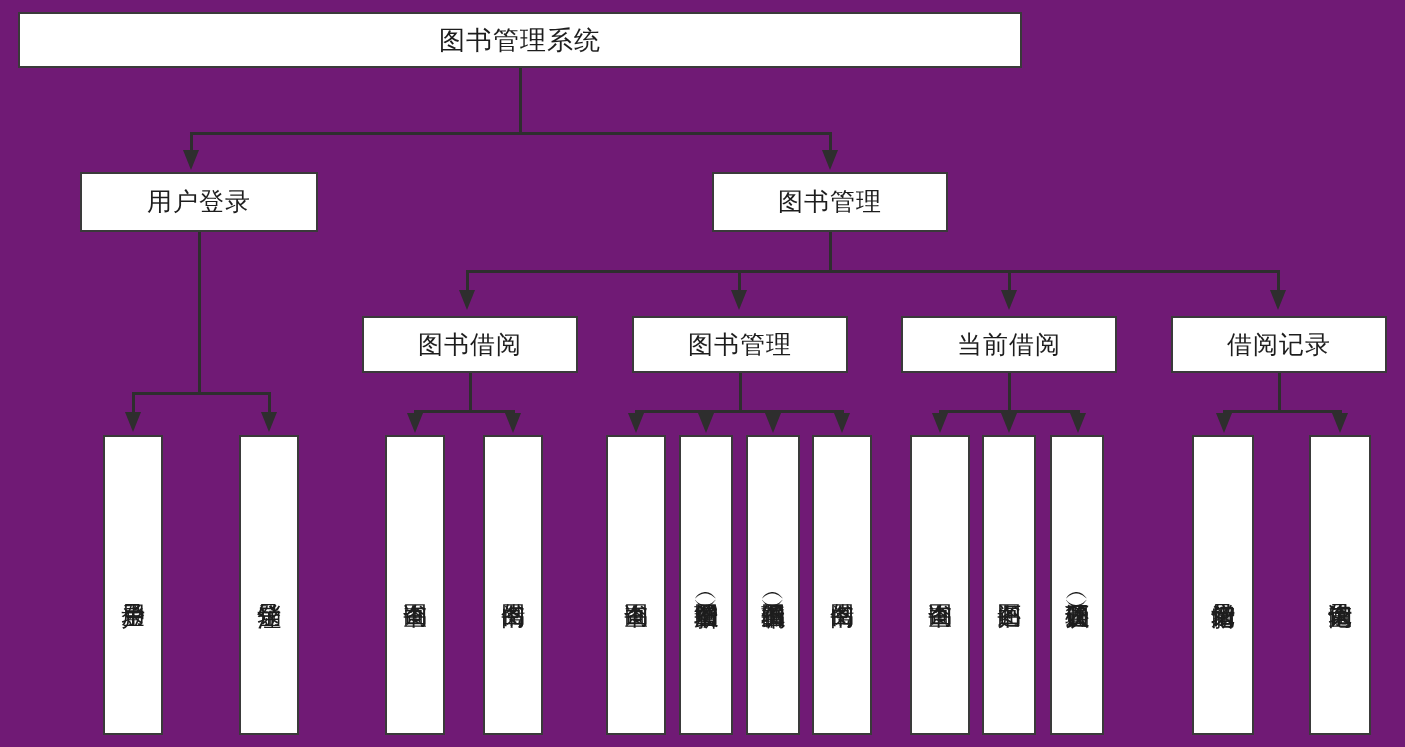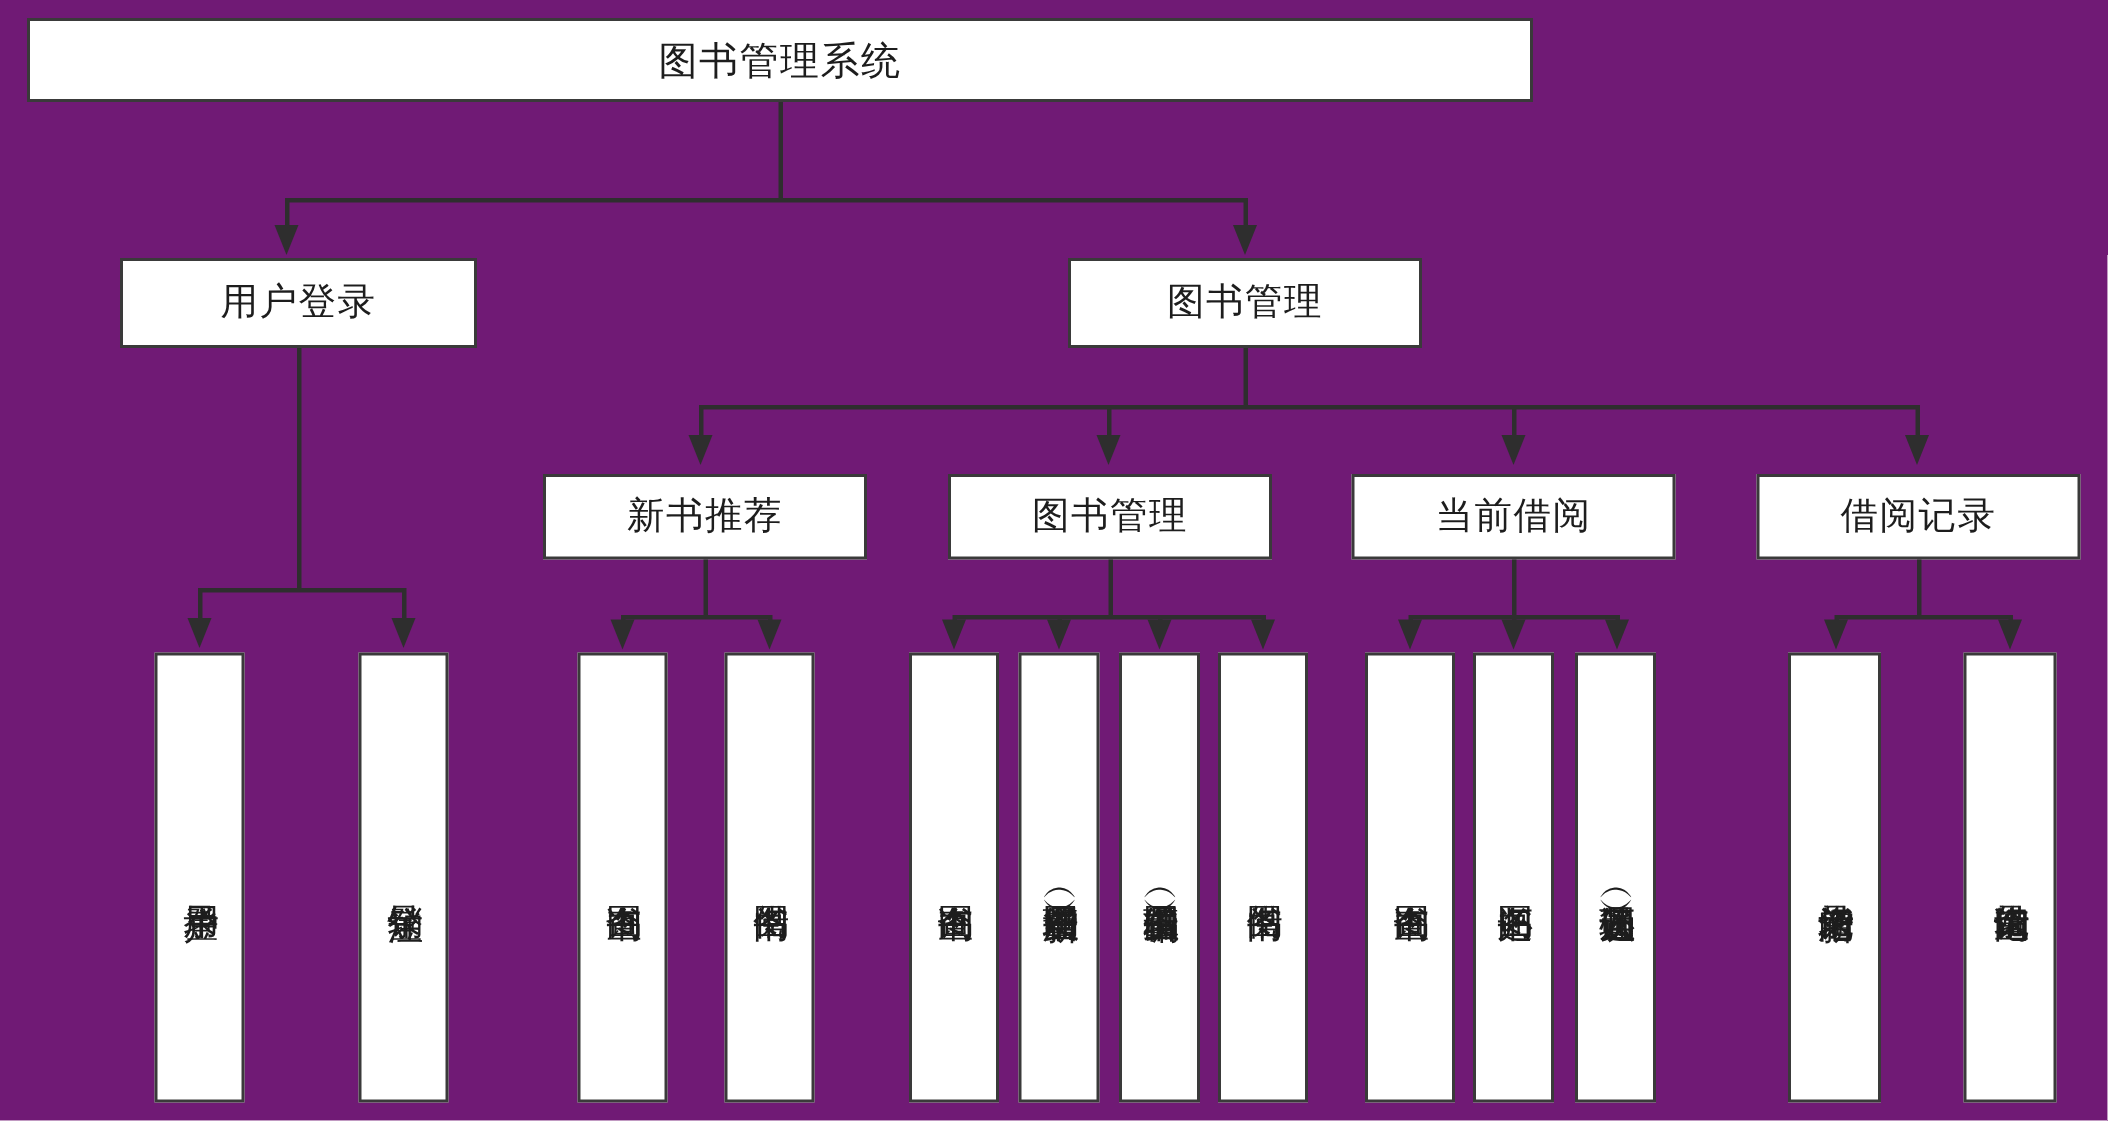--- a/index.html
+++ b/index.html
@@ -123,21 +123,21 @@
   <div class="seg-v" style="left:466px; top:270px; height:22px;"></div>
   <div class="arrow" style="left:459px; top:290px;"></div>
   <div class="seg-v" style="left:738px; top:270px; height:22px;"></div>
   <div class="arrow" style="left:731px; top:290px;"></div>
   <div class="seg-v" style="left:1008px; top:270px; height:22px;"></div>
   <div class="arrow" style="left:1001px; top:290px;"></div>
   <div class="seg-v" style="left:1277px; top:270px; height:22px;"></div>
   <div class="arrow" style="left:1270px; top:290px;"></div>
 
   <div class="node horiz" style="left:362px; top:316px; width:216px; height:57px;">
-    <span>新书推荐</span>
+    <span>图书借阅</span>
   </div>
   <div class="node horiz" style="left:632px; top:316px; width:216px; height:57px;">
     <span>图书管理</span>
   </div>
   <div class="node horiz" style="left:901px; top:316px; width:216px; height:57px;">
     <span>当前借阅</span>
   </div>
   <div class="node horiz" style="left:1171px; top:316px; width:216px; height:57px;">
     <span>借阅记录</span>
   </div>

